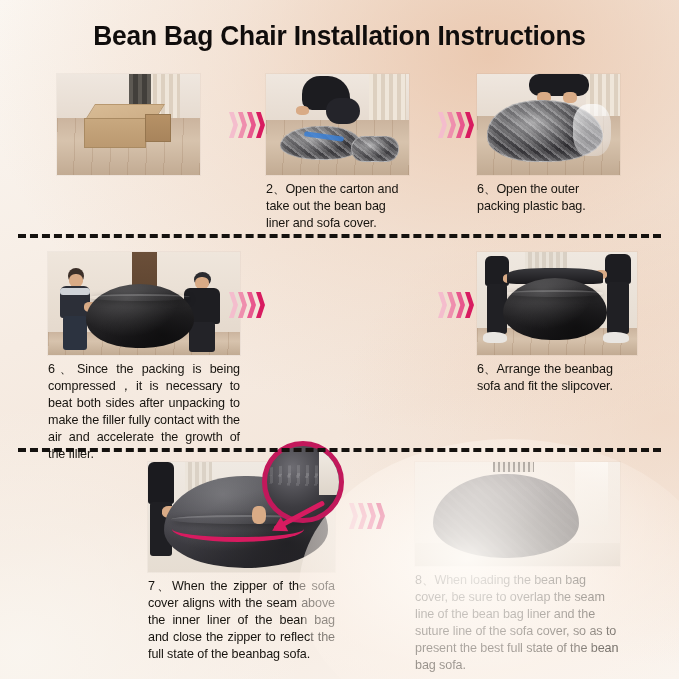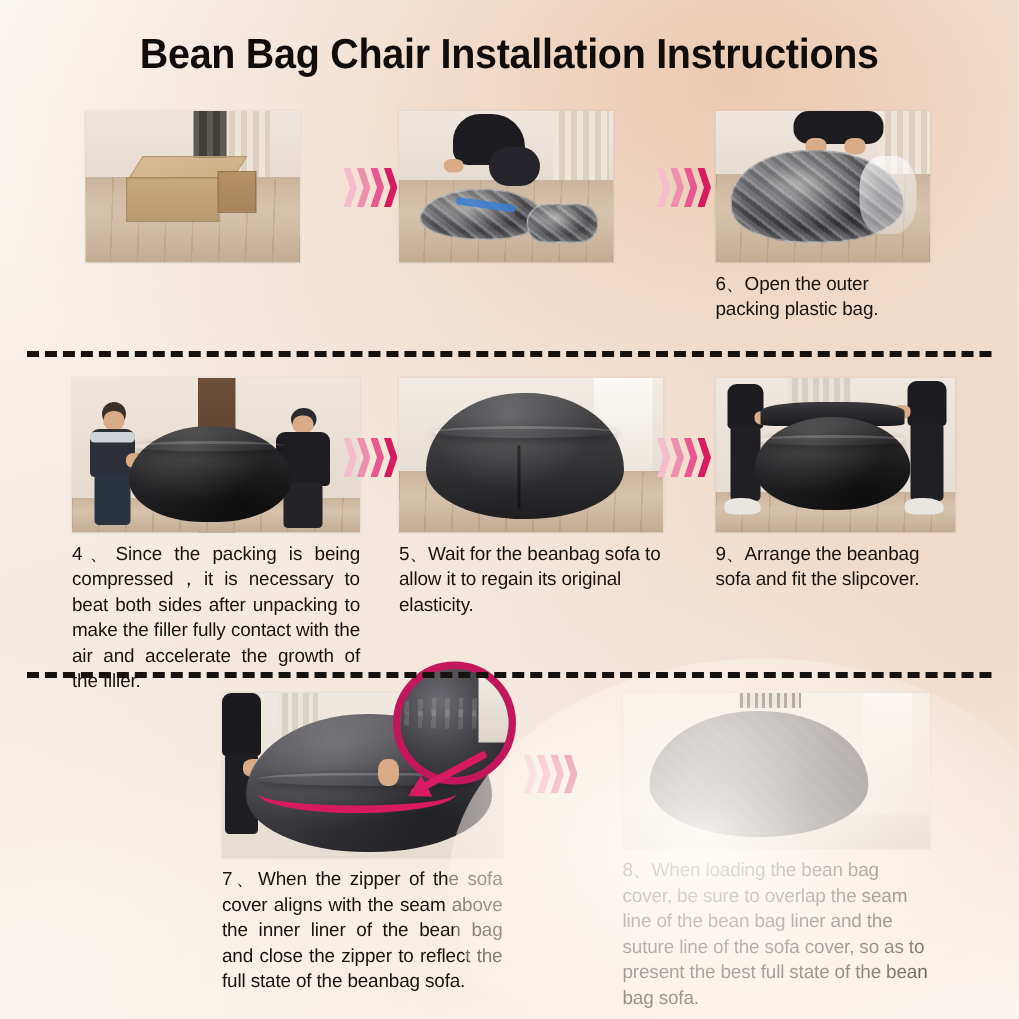--- a/index.html
+++ b/index.html
@@ -244,20 +244,21 @@
       <div class="floor wood" style="height:54%"></div>
       <div class="person" style="left:30px; top:2px; width:66px; height:52px;">
         <div class="torso" style="left:6px; top:0; width:48px; height:34px; border-radius:18px 22px 10px 10px;"></div>
         <div class="legs" style="left:30px; top:22px; width:34px; height:26px; border-radius:14px;"></div>
         <div class="skin" style="left:0px; top:30px; width:13px; height:9px;"></div>
       </div>
       <div class="vacbag" style="left:14px; top:52px; width:82px; height:34px;"></div>
       <div class="vacbag" style="left:85px; top:62px; width:48px; height:26px; border-radius:16px;"></div>
       <div style="position:absolute; left:38px; top:60px; width:40px; height:5px; background:#3a7fd5; border-radius:3px; transform:rotate(8deg); opacity:.85"></div>
     </div>
+    <div class="cap">2、Open the carton and take out  the bean bag liner and sofa cover.</div>
   </div>
 
   <div class="arrow" style="left:438px; top:112px;">
     <i></i>
       <i></i>
       <i></i>
       <i></i>
   </div>
 
   <div class="panel" style="left:477px; top:74px; width:143px;">
@@ -297,42 +298,30 @@
         <div class="skin" style="left:15px; top:5px; width:14px; height:12px; border-radius:45%"></div>
         <div class="torso" style="left:4px; top:16px; width:36px; height:36px; background:#1e1e22;"></div>
         <div class="legs" style="left:9px; top:50px; width:26px; height:30px; background:#232328"></div>
         <div class="skin" style="left:-6px; top:30px; width:14px; height:10px;"></div>
       </div>
 
       <div class="bag-round" style="left:38px; top:32px; width:108px; height:64px;">
         <div class="seam" style="top:16%;"></div>
       </div>
     </div>
-    <div class="cap just">4、Since the packing is being compressed，it is necessary to beat both sides after unpacking to make the filler fully contact with the air and accelerate the growth of the filler.</div>
+    <div class="cap just">6、Since the packing is being compressed，it is necessary to beat both sides after unpacking to make the filler fully contact with the air and accelerate the growth of the filler.</div>
   </div>
 
   <div class="arrow" style="left:229px; top:292px;">
     <i></i>
       <i></i>
       <i></i>
       <i></i>
   </div>
 
-  <div class="panel" style="left:266px; top:252px; width:176px;">
-    <div class="photo" style="height:103px;">
-      <div class="wall" style="height:62%; background:linear-gradient(180deg,#f2ece5,#e7ded4)"></div>
-      <div style="position:absolute; right:4%; top:0; width:22%; height:64%; background:linear-gradient(180deg,#fbf9f6,#ece5dc)"></div>
-      <div class="floor wood" style="height:40%"></div>
-      <div class="bag-flat" style="left:18px; top:10px; width:132px; height:84px;">
-        <div class="seam" style="top:26%;"></div>
-        <div style="position:absolute; left:46%; top:42%; width:2px; height:50%; background:rgba(0,0,0,.45)"></div>
-      </div>
-    </div>
-    <div class="cap">5、Wait for the beanbag sofa to allow it to regain its original elasticity.</div>
-  </div>
 
   <div class="arrow" style="left:438px; top:292px;">
     <i></i>
       <i></i>
       <i></i>
       <i></i>
   </div>
 
   <div class="panel" style="left:477px; top:252px; width:160px;">
     <div class="photo" style="height:103px;">
@@ -352,21 +341,21 @@
         <div class="legs" style="left:8px; top:28px; width:22px; height:52px; background:#202024"></div>
         <div class="shoe" style="left:4px; top:78px; width:26px; height:11px;"></div>
         <div class="skin" style="left:-4px; top:16px; width:12px; height:9px;"></div>
       </div>
 
       <div style="position:absolute; left:30px; top:16px; width:96px; height:16px; border-radius:40% 40% 10% 10%; background:linear-gradient(180deg,#3a3a3e,#1a191c)"></div>
       <div class="bag-round" style="left:26px; top:26px; width:104px; height:62px;">
         <div class="seam" style="top:20%;"></div>
       </div>
     </div>
-    <div class="cap">9、Arrange the beanbag sofa and fit the slipcover.</div>
+    <div class="cap">6、Arrange the beanbag sofa and fit the slipcover.</div>
   </div>
 
   <div class="panel" style="left:148px; top:462px; width:187px;">
     <div class="photo" style="height:110px;">
       <div class="wall" style="height:100%; background:linear-gradient(180deg,#efe9e2,#e6ddd2)"></div>
       <div style="position:absolute; left:20%; top:0; width:14%; height:34%; background:repeating-linear-gradient(90deg,#ece5db 0 3px,#dbd2c6 3px 7px)"></div>
       <div class="person" style="left:0px; top:0px; width:32px; height:96px;">
         <div class="torso" style="left:0; top:0; width:26px; height:42px; background:#1b1b1f"></div>
         <div class="legs" style="left:2px; top:40px; width:22px; height:54px; background:#1f1f23"></div>
         <div class="skin" style="left:14px; top:44px; width:16px; height:12px;"></div>

